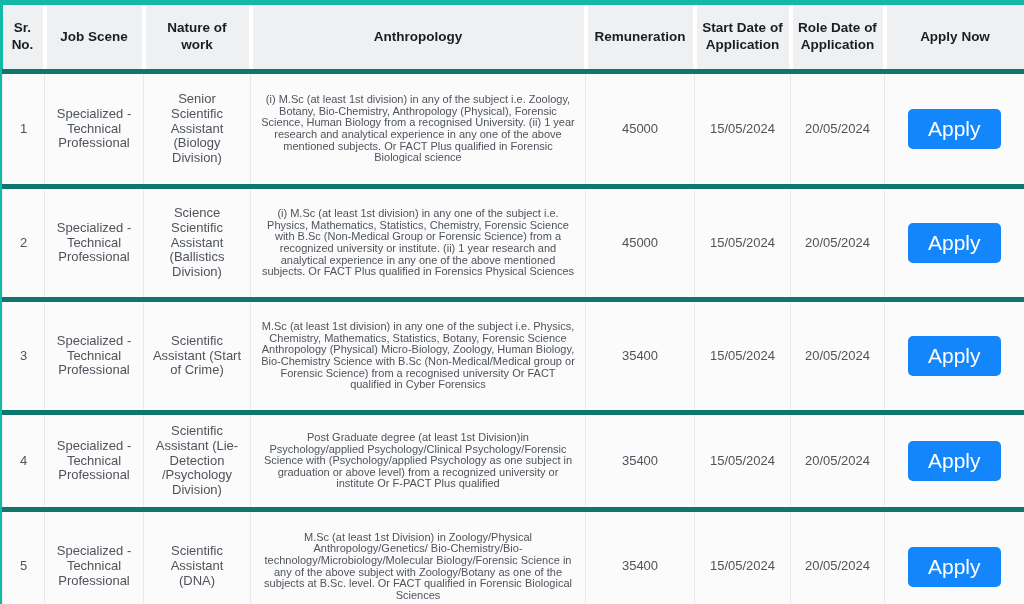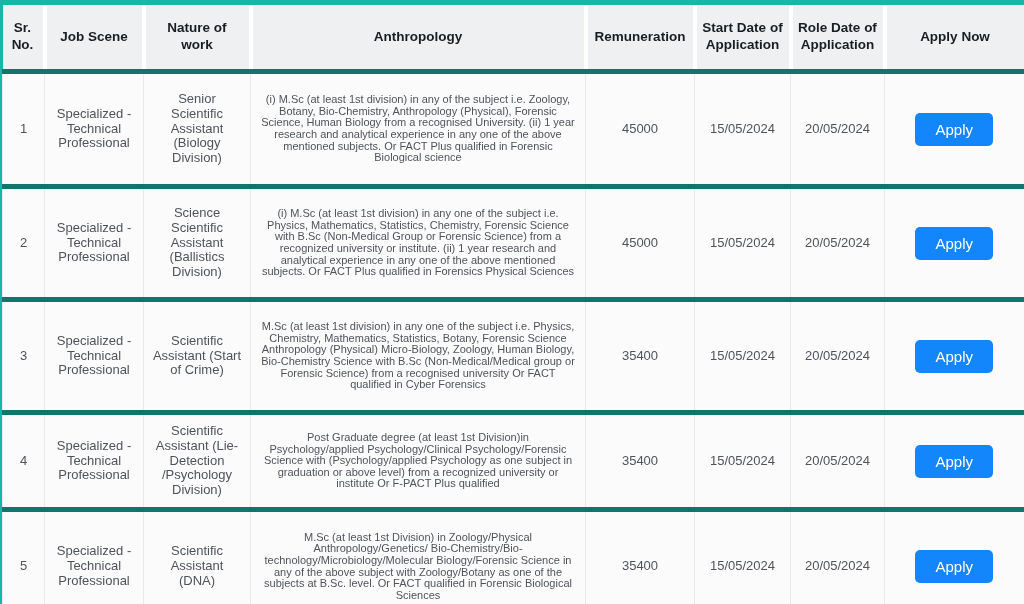--- a/index.html
+++ b/index.html
@@ -67,21 +67,21 @@
   tbody tr:nth-child(3) { height: 113px; }
   tbody tr:nth-child(4) { height: 97px;  }
   tbody tr:nth-child(5) { height: 112px; }
 
   .apply-btn {
     background: #1386fc;
     color: #ffffff;
     border: none;
     border-radius: 5px;
     font-family: "Liberation Sans", sans-serif;
-    font-size: 15px;
+    font-size: 21px;
     padding: 8px 20px;
     cursor: pointer;
     display: inline-block;
   }
 </style>
 </head>
 <body>
 
 <div class="viewport">
   <table class="jobs">

